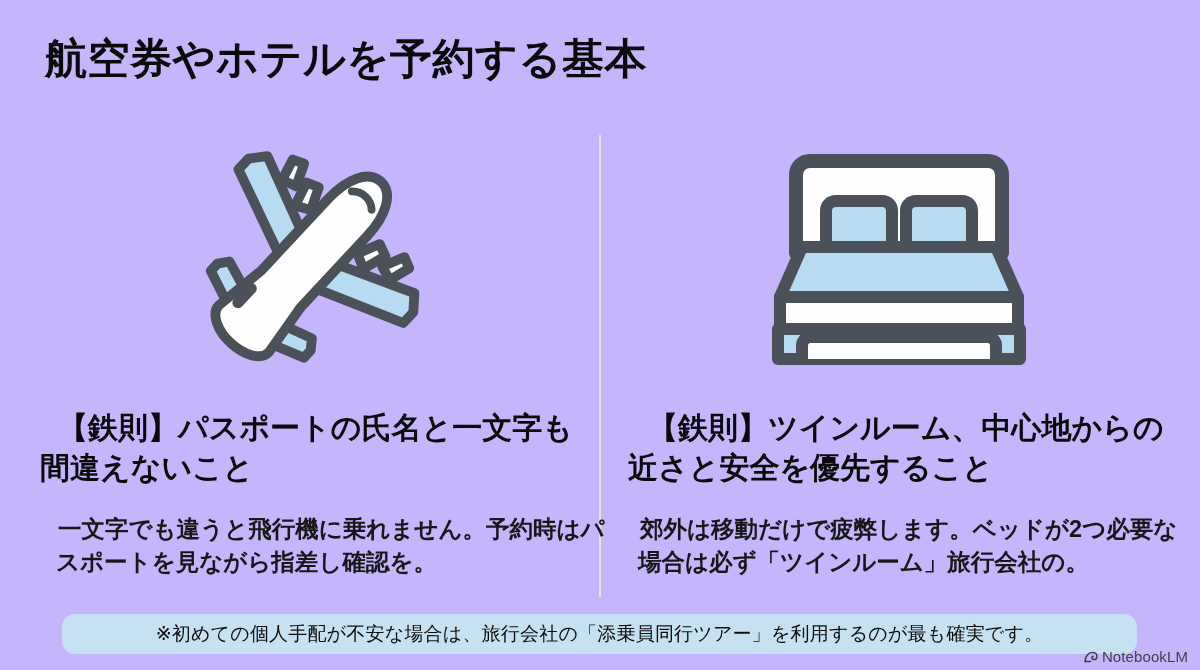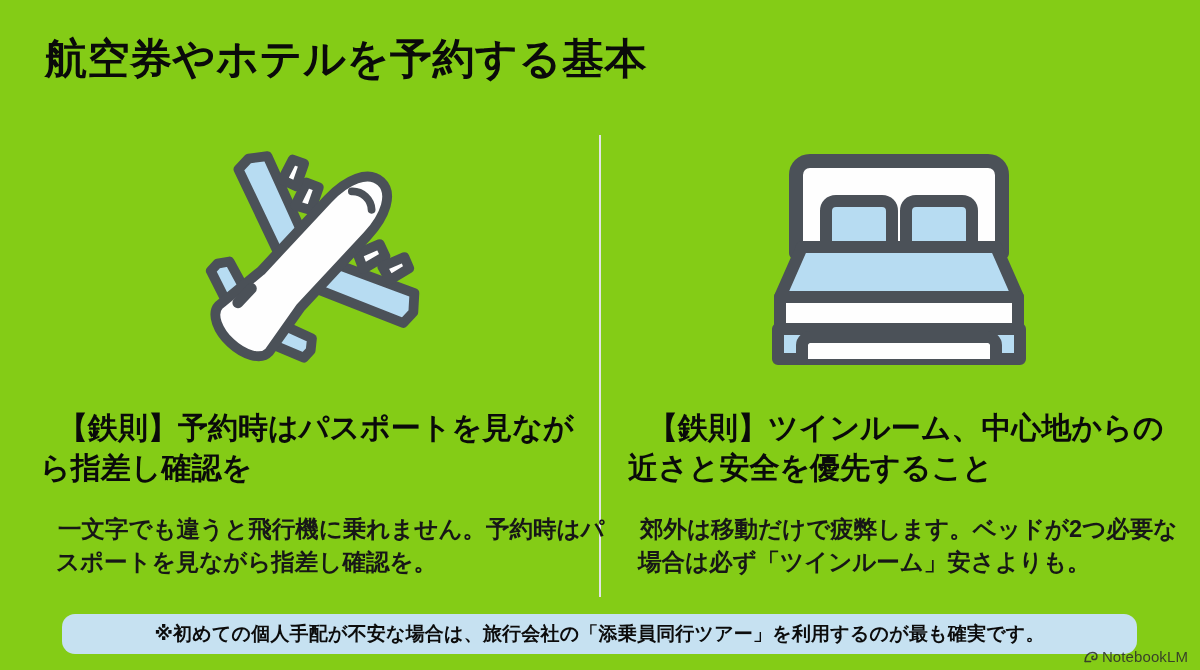--- a/index.html
+++ b/index.html
@@ -13,21 +13,21 @@
     background: #ffffff;
     font-family: "Liberation Sans", "DejaVu Sans", sans-serif;
     color: #111111;
     overflow: hidden;
     position: relative;
   }
 
   .slide {
     position: absolute;
     inset: 0;
-    background: #84cc16;
+    background: #c4b5fd;
   }
 
   
   .title {
     position: absolute;
     left: 45px;
     top: 36px;
     font-size: 42px;
     font-weight: 700;
     letter-spacing: 0.5px;
@@ -109,21 +109,21 @@
     width: 1075px;
     height: 40px;
     background: #c6e1f1;
     border-radius: 13px;
     display: flex;
     align-items: center;
     justify-content: center;
   }
   .footer-banner-text {
     font-size: 19px;
-    font-weight: 700;
+    font-weight: 400;
     color: #0c0c0c;
     letter-spacing: 0.2px;
     white-space: nowrap;
   }
 
   
   .watermark {
     position: absolute;
     right: 12px;
     bottom: 5px;
@@ -180,21 +180,21 @@
                      L39 26
                      C39 15 43 6 50 6 Z" fill="#fefefe" stroke="#4b5158" stroke-width="4" stroke-linejoin="round" stroke-linecap="round"></path>
 
             <path d="M44 17 C47 14 52 14 55 17" fill="none" stroke="#4b5158" stroke-width="3.2" stroke-linecap="round"></path>
 
             <path d="M41 74 L41 82" fill="none" stroke="#4b5158" stroke-width="4.5" stroke-linecap="round"></path>
           </g>
         </svg>
       </div>
 
-      <div class="rule-heading">【鉄則】予約時はパスポートを見ながら指差し確認を</div>
+      <div class="rule-heading">【鉄則】パスポートの氏名と一文字も間違えないこと</div>
       <div class="rule-body">一文字でも違うと飛行機に乗れません。予約時はパスポートを見ながら指差し確認を。</div>
     </div>
 
     <div class="col col-right">
 
       <div class="icon-wrap">
         <svg class="bed" width="262" height="222" viewBox="0 0 131 111">
 
           <path d="M14 52 L14 13 C14 9 17 6 21 6 L110 6 C114 6 117 9 117 13 L117 52" fill="#fefefe" stroke="#4b5158" stroke-width="7" stroke-linejoin="round" stroke-linecap="round"></path>
 
@@ -206,21 +206,21 @@
 
           <path d="M6 74 L125 74 L125 90 L6 90 Z" fill="#fefefe" stroke="#4b5158" stroke-width="6" stroke-linejoin="round" stroke-linecap="round"></path>
 
           <path d="M5 90 L126 90 L126 105 L5 105 Z" fill="#b7dcf2" stroke="#4b5158" stroke-width="6" stroke-linejoin="round" stroke-linecap="round"></path>
 
           <path d="M17 105 L17 98 C17 96 19 94 21 94 L110 94 C112 94 114 96 114 98 L114 105" fill="#fefefe" stroke="#4b5158" stroke-width="6" stroke-linejoin="round" stroke-linecap="round"></path>
         </svg>
       </div>
 
       <div class="rule-heading">【鉄則】ツインルーム、中心地からの近さと安全を優先すること</div>
-      <div class="rule-body">郊外は移動だけで疲弊します。ベッドが2つ必要な場合は必ず「ツインルーム」安さよりも。</div>
+      <div class="rule-body">郊外は移動だけで疲弊します。ベッドが2つ必要な場合は必ず「ツインルーム」旅行会社の。</div>
     </div>
 
   </div>
 
   <div class="footer-banner">
     <span class="footer-banner-text">※初めての個人手配が不安な場合は、旅行会社の「添乗員同行ツアー」を利用するのが最も確実です。</span>
   </div>
 
   <div class="watermark">
     <svg class="watermark-logo" width="14" height="12" viewBox="0 0 14 12">

